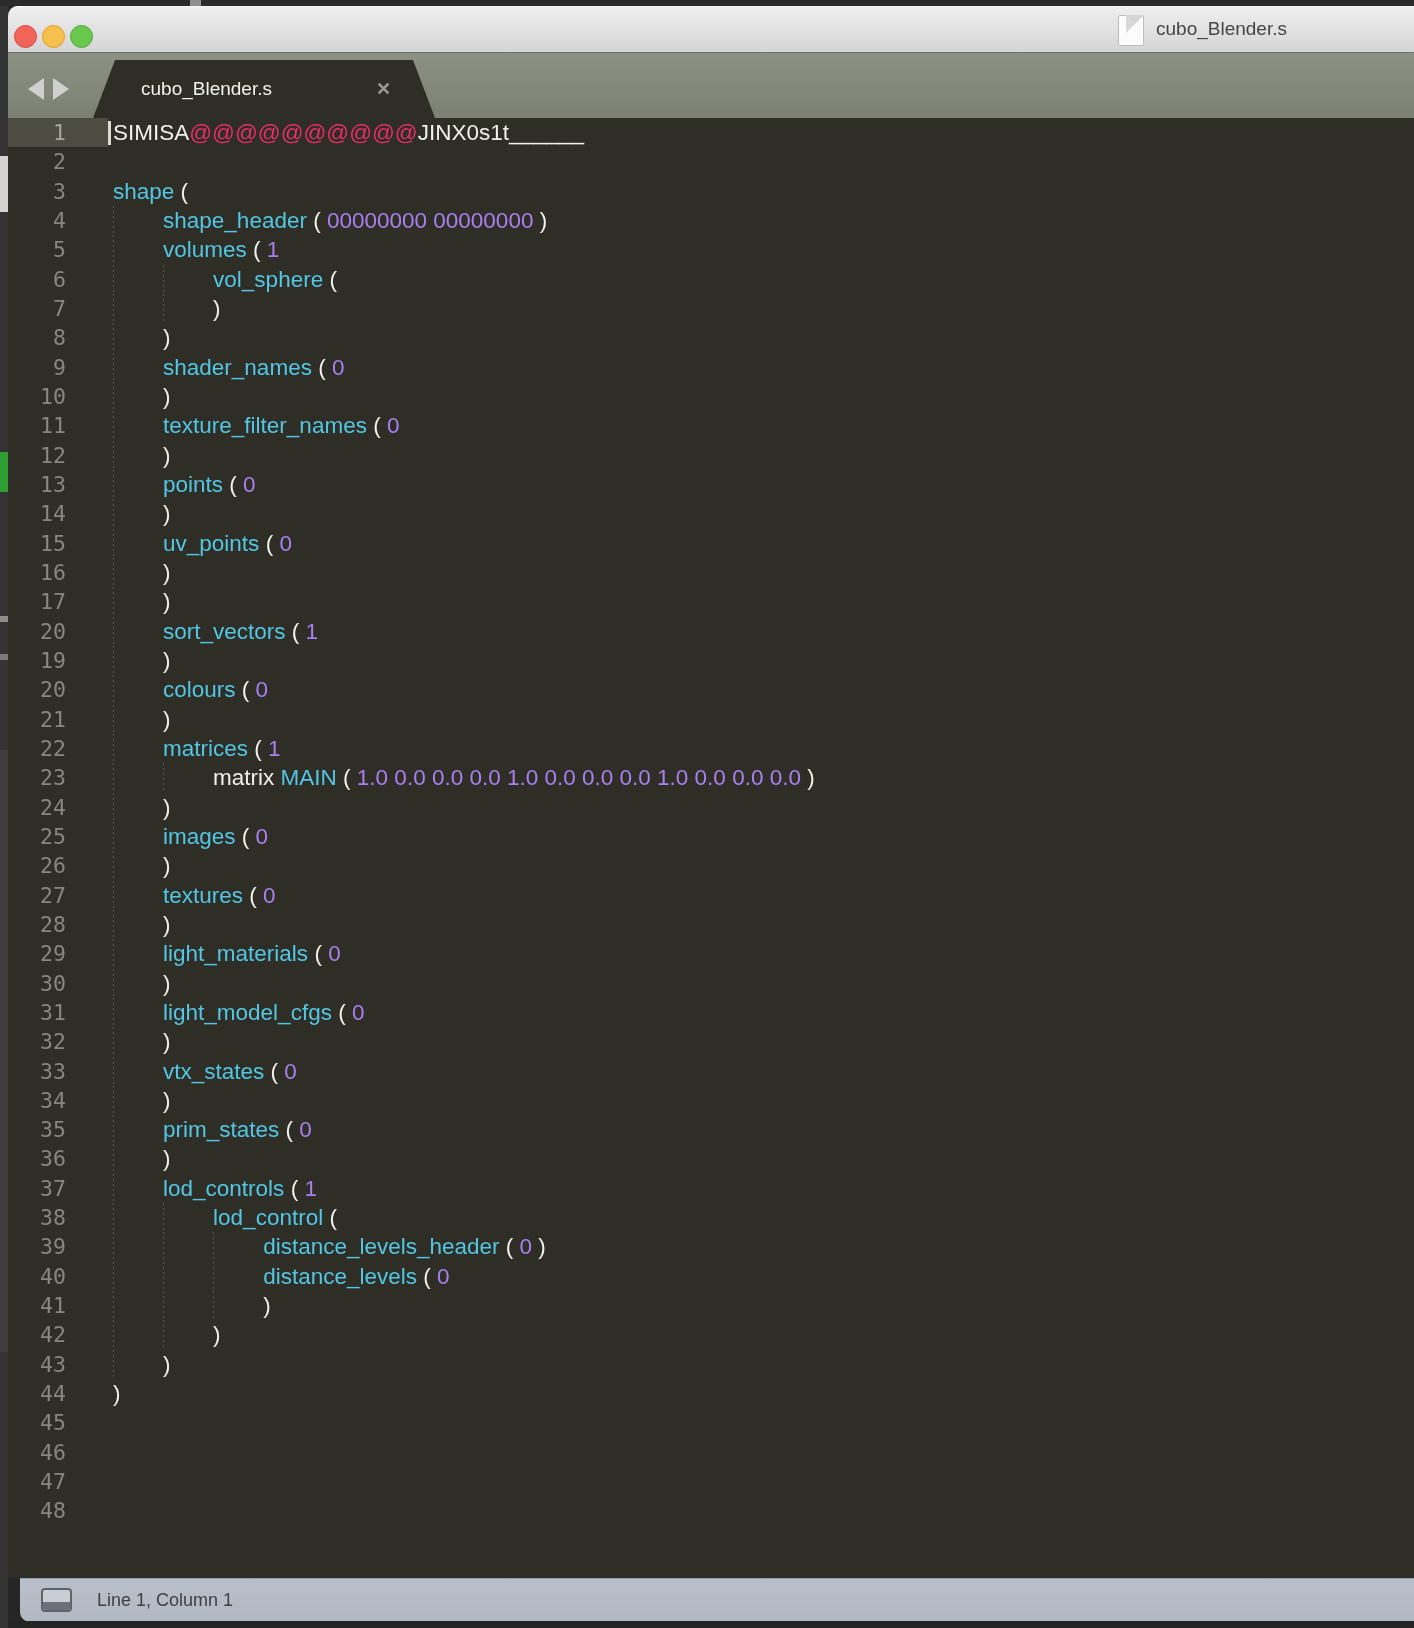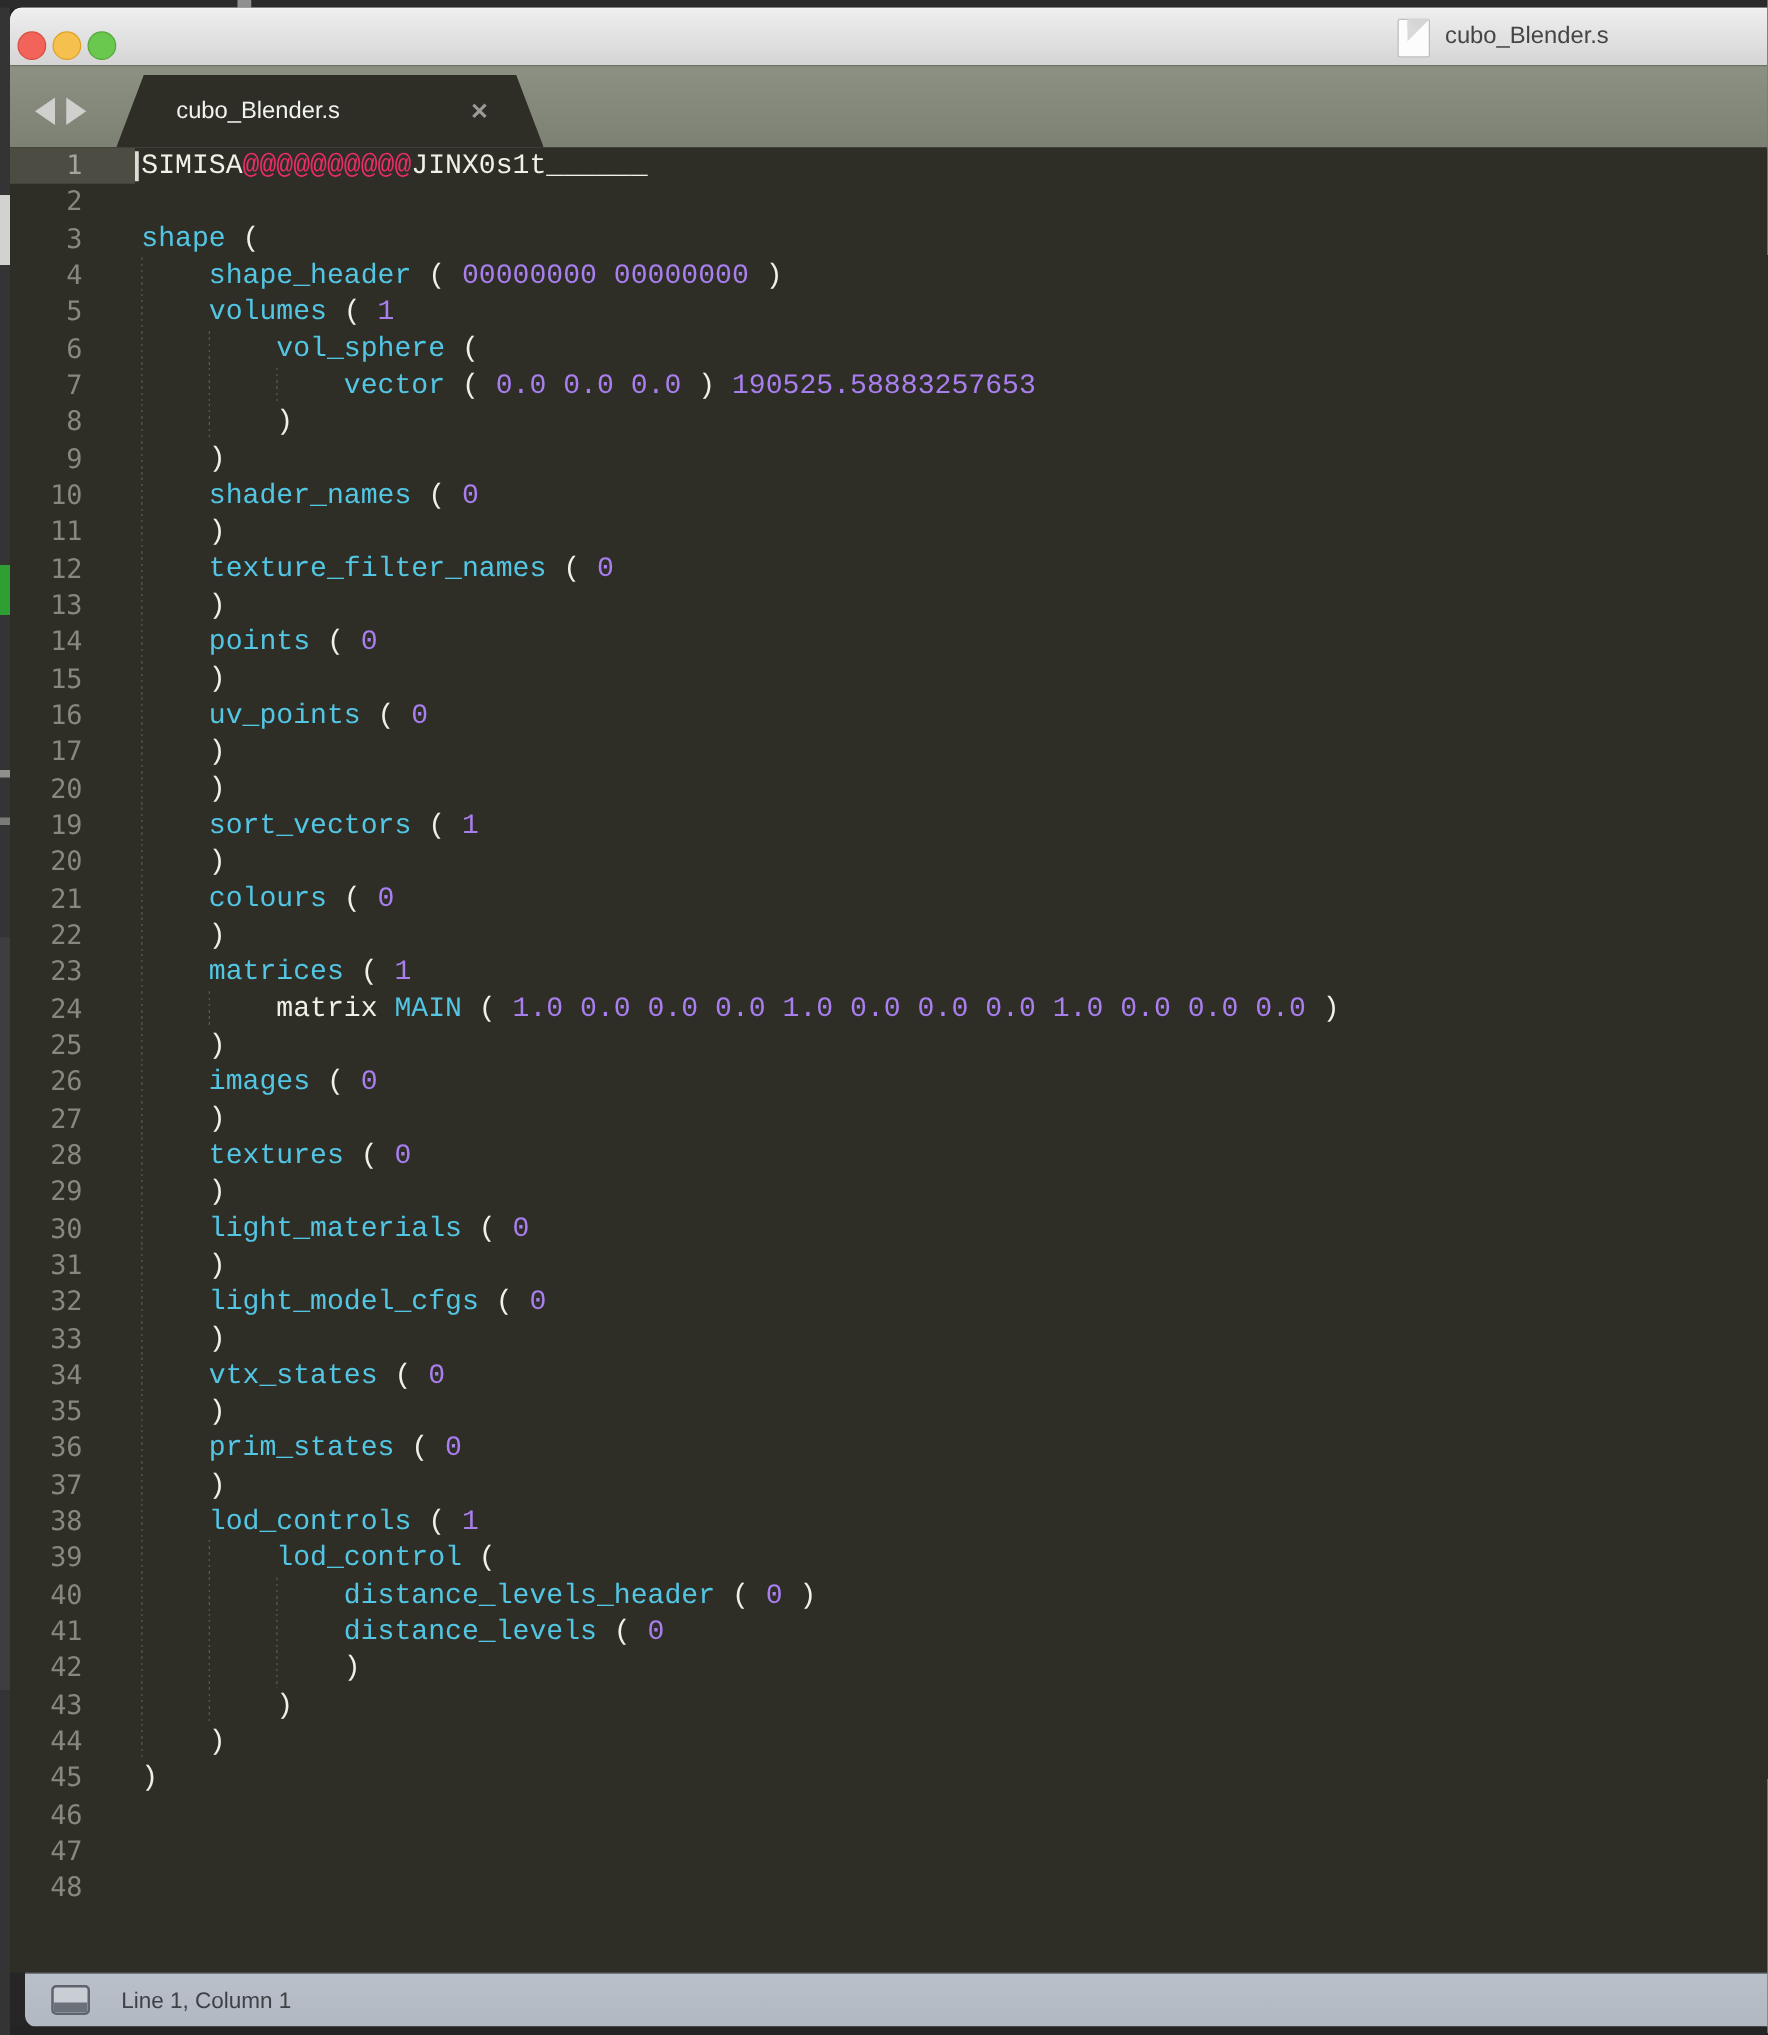--- a/index.html
+++ b/index.html
@@ -58,21 +58,21 @@
   .editor{position:absolute;left:0;top:112px;width:100%;height:1460px;
           background:var(--c-editor-bg,#2e2e27);overflow:hidden;}
   .cur-line-hl{position:absolute;left:0;top:0;width:100px;height:29.34px;
                background:var(--c-current-line-gutter,#4c4c43);}
   .gutter{position:absolute;left:0;top:0;width:58px;text-align:right;
           font-family:"DejaVu Sans Mono",monospace;font-size:21.5px;
           color:var(--c-line-number,#87877f);}
   .ln{height:29.34px;line-height:29.34px;}
   .ln.cur{color:#a5a59d;}
   .code{position:absolute;left:105px;top:0;
-        font-family:Liberation Mono, monospace;font-size:22.5px;
+        font-family:Liberation Sans, sans-serif;font-size:22.5px;
         color:var(--c-plain,#f0f0e8);}
   .cl{height:29.34px;line-height:29.34px;white-space:pre;}
   .ig{display:inline-block;width:4ch;height:29.34px;vertical-align:top;
       background-image:repeating-linear-gradient(to bottom,var(--c-indent-guide,rgba(240,240,230,0.22)) 0 2px,transparent 2px 5px);
       background-size:1px 100%;background-repeat:no-repeat;background-position:left top;}
   .tk-k{color:var(--c-keyword,#53c6e4);}
   .tk-n{color:var(--c-number,#a97fef);}
   .tk-m{color:var(--c-magenta,#ea2c68);}
   .tk-p{color:var(--c-plain,#f0f0e8);}
   .caret{position:absolute;left:-5px;top:3px;width:3px;height:24px;background:#dcdcd6;}
@@ -180,21 +180,20 @@
           <div class="ln">48</div>
         </div>
       <div class="code">
         <div class="caret"></div>
       <div class="cl"><span class="tk-p">SIMISA</span><span class="tk-m">@@@@@@@@@@</span><span class="tk-p">JINX0s1t______</span></div>
           <div class="cl"></div>
           <div class="cl"><span class="tk-k">shape</span><span class="tk-p"> (</span></div>
           <div class="cl"><span class="ig"></span><span class="tk-k">shape_header</span><span class="tk-p"> ( </span><span class="tk-n">00000000 00000000</span><span class="tk-p"> )</span></div>
           <div class="cl"><span class="ig"></span><span class="tk-k">volumes</span><span class="tk-p"> ( </span><span class="tk-n">1</span></div>
           <div class="cl"><span class="ig"></span><span class="ig"></span><span class="tk-k">vol_sphere</span><span class="tk-p"> (</span></div>
-          <div class="cl"><span class="ig"></span><span class="ig"></span><span class="ig"></span><span class="tk-k">vector</span><span class="tk-p"> ( </span><span class="tk-n">0.0 0.0 0.0</span><span class="tk-p"> ) </span><span class="tk-n">190525.58883257653</span></div>
           <div class="cl"><span class="ig"></span><span class="ig"></span><span class="tk-p">)</span></div>
           <div class="cl"><span class="ig"></span><span class="tk-p">)</span></div>
           <div class="cl"><span class="ig"></span><span class="tk-k">shader_names</span><span class="tk-p"> ( </span><span class="tk-n">0</span></div>
           <div class="cl"><span class="ig"></span><span class="tk-p">)</span></div>
           <div class="cl"><span class="ig"></span><span class="tk-k">texture_filter_names</span><span class="tk-p"> ( </span><span class="tk-n">0</span></div>
           <div class="cl"><span class="ig"></span><span class="tk-p">)</span></div>
           <div class="cl"><span class="ig"></span><span class="tk-k">points</span><span class="tk-p"> ( </span><span class="tk-n">0</span></div>
           <div class="cl"><span class="ig"></span><span class="tk-p">)</span></div>
           <div class="cl"><span class="ig"></span><span class="tk-k">uv_points</span><span class="tk-p"> ( </span><span class="tk-n">0</span></div>
           <div class="cl"><span class="ig"></span><span class="tk-p">)</span></div>

